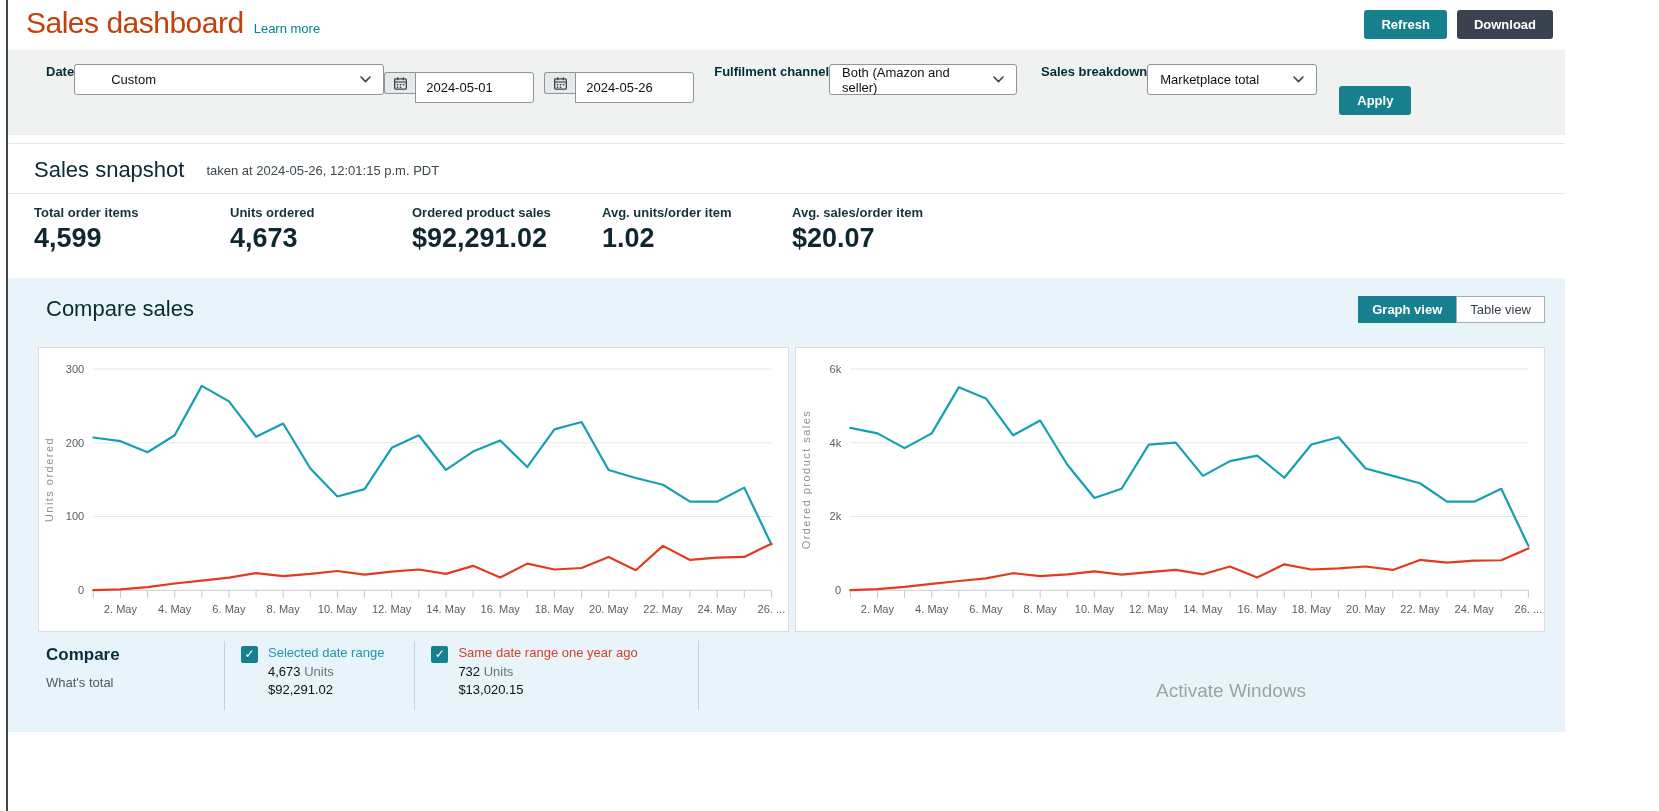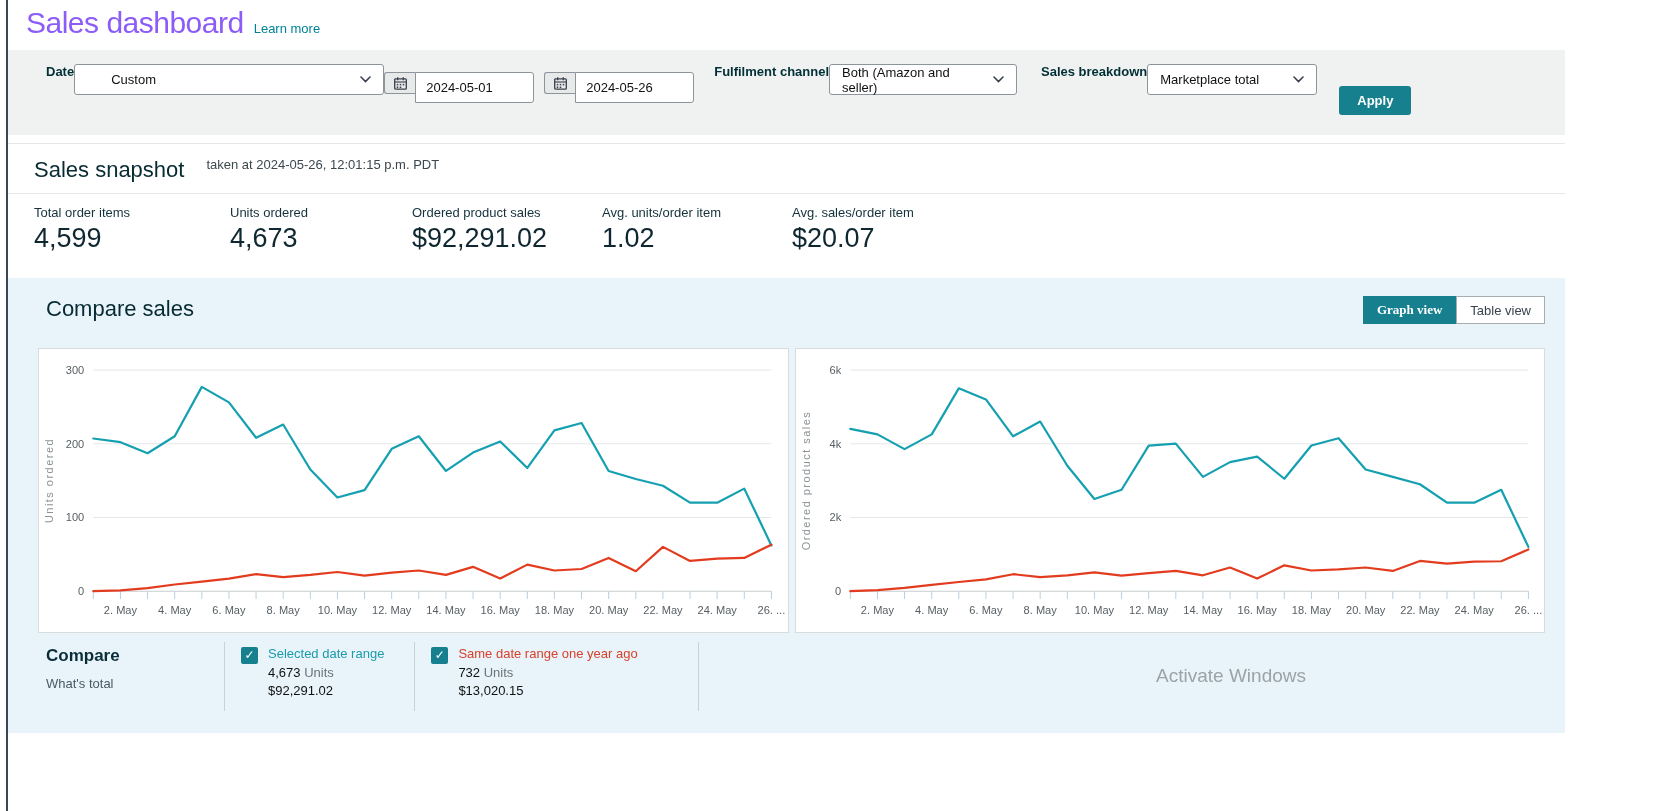--- a/index.html
+++ b/index.html
@@ -4,21 +4,21 @@
 <style>
   * { margin:0; padding:0; box-sizing:border-box; }
   html,body { width:1659px; height:811px; background:#fff; overflow:hidden;
     font-family:"Liberation Sans", sans-serif; color:#002f36; }
   .left-edge { position:absolute; left:6px; top:0; bottom:0; width:2px; background:#3c4650; }
   .page { position:relative; margin-left:8px; width:1557px; }
 
   
   .topbar { display:flex; justify-content:space-between; align-items:flex-start; padding:6px 12px 10px 18px; }
   .title-row { display:flex; align-items:baseline; gap:10px; }
-  h1 { font-size:30px; font-weight:400; color:#8b5cf6; letter-spacing:-0.5px; }
+  h1 { font-size:30px; font-weight:400; color:#c2410c; letter-spacing:-0.5px; }
   .learn-more { font-size:13px; color:var(--link-teal,#008296); text-decoration:none; cursor:pointer; }
   .top-actions { display:flex; gap:10px; padding-top:4px; }
   .btn { border:none; border-radius:3px; font-family:inherit; font-size:13px; font-weight:700; color:#fff;
     padding:7px 17px; cursor:pointer; }
   .btn.teal { background:var(--accent-teal,#17808f); }
   .btn.dark { background:var(--dark-slate,#39424e); }
 
   
   .filter-bar { background:var(--filter-bg,#f0f1f1); padding:14px 20px 20px 38px; display:flex; gap:20px; }
   .filter-col { display:flex; flex-direction:row; }
@@ -34,68 +34,72 @@
   .date-input { display:flex; height:22px; }
   .cal { width:31px; background:#e8e9e9; border:1px solid #8d959a; border-right:none;
     border-radius:3px 0 0 3px; display:flex; align-items:center; justify-content:center; cursor:pointer; }
   .date-input input { width:119px; height:31px; border:1px solid #8d959a; border-radius:0 3px 3px 0;
     font-family:inherit; font-size:13px; color:#0f1111; padding:0 10px; outline:none; }
   .apply-wrap { padding-top:22px; margin-left:2px; }
   .btn.apply { padding:7px 18px; }
 
   
   .snapshot { margin-top:8px; border-top:1px solid #e4e7e8; }
-  .snap-head { display:flex; align-items:flex-start; gap:22px; padding:13px 18px 10px 26px;
+  .snap-head { display:flex; align-items:center; gap:22px; padding:13px 18px 10px 26px;
     border-bottom:1px solid #e4e7e8; }
   h2 { font-size:22px; font-weight:400; color:#072a33; }
   .taken { font-size:13px; color:#3c474e; }
-  .stats { display:flex; padding:11px 0 16px 26px; }
+  .stats { display:flex; padding:11px 0 16px 26px;font-weight:bold; }
   .stat { flex:none; }
   .stat-label { font-size:13px; color:#15323c; margin-bottom:3px; }
   .stat-value { font-size:27px; color:#0f2730; }
   .stat:nth-child(1){width:196px;} .stat:nth-child(2){width:182px;} .stat:nth-child(3){width:190px;}
   .stat:nth-child(4){width:190px;} .stat:nth-child(5){width:auto;}
 
   
   .compare { margin-top:8px; background:var(--compare-bg,#e8f4fa); padding:18px 20px 22px 30px; position:relative; }
   .compare-head { display:flex; justify-content:space-between; align-items:flex-start; padding-left:8px; }
   .view-toggle { display:flex; }
   .toggle { font-family:inherit; font-size:13px; padding:5px 13px; cursor:pointer;
     border:1px solid #a6adb1; background:#fff; color:#39424e; }
   .toggle.active { background:var(--accent-teal,#17808f); border-color:var(--accent-teal,#17808f);
-    color:#fff; font-weight:700;font-family:Liberation Serif, serif; }
+    color:#fff; font-weight:700; }
   .charts { display:flex; gap:6px; margin-top:24px; }
   .chart-card { flex:1; height:285px; background:#fff; border:1px solid #d8dde0; }
   svg text { font-family:"Liberation Sans", sans-serif; }
 
   
   .legend-row { display:flex; margin-top:9px; padding-left:8px; align-items:stretch; }
   .legend-intro { width:178px; padding-top:4px; }
   .legend-title { font-size:17px; font-weight:700; color:#0b2d38; margin-bottom:8px; }
   .whats-this { font-size:13px; color:#4a5a63; text-decoration:none; cursor:pointer; }
   .legend-item { display:flex; gap:10px; border-left:1px solid #c2d3dc; padding:4px 30px 10px 16px; }
   .legend-item.last { border-right:1px solid #c2d3dc; padding-right:60px; }
   .checkbox { width:17px; height:17px; flex:none; background:var(--accent-teal,#17808f); border-radius:2px;
     color:#fff; font-size:12px; line-height:17px; text-align:center; cursor:pointer; margin-top:1px; }
   .legend-label { font-size:13px; margin-bottom:4px; }
   .legend-units, .legend-sales { font-size:13px; color:#0f1111; margin-bottom:3px; }
   .legend-units .u { color:#6b7378; }
 
-  .watermark { position:absolute; right:259px; bottom:46px; font-size:19px; color:#8f9599; opacity:0.85; }
+  .watermark { position:absolute; right:259px; bottom:30px; font-size:19px; color:#8f9599; opacity:0.85; }
 </style>
 </head>
 <body>
 
 <div class="left-edge"></div>
 <div class="page">
 
   <header class="topbar">
     <div class="title-row">
       <h1>Sales dashboard</h1>
       <a class="learn-more">Learn more</a>
+    </div>
+    <div class="top-actions">
+      <button class="btn teal">Refresh</button>
+      <button class="btn dark">Download</button>
     </div>
   </header>
 
   <section class="filter-bar">
     <div class="filter-col">
       <div class="filter-label">Date</div>
       <div class="select wide">
         <span>Custom</span>
         <svg class="chev" width="11" height="7" viewBox="0 0 11 7">
             <path d="M1 1 L5.5 5.5 L10 1" fill="none" stroke="#39424e" stroke-width="1.6" stroke-linecap="round"></path>

